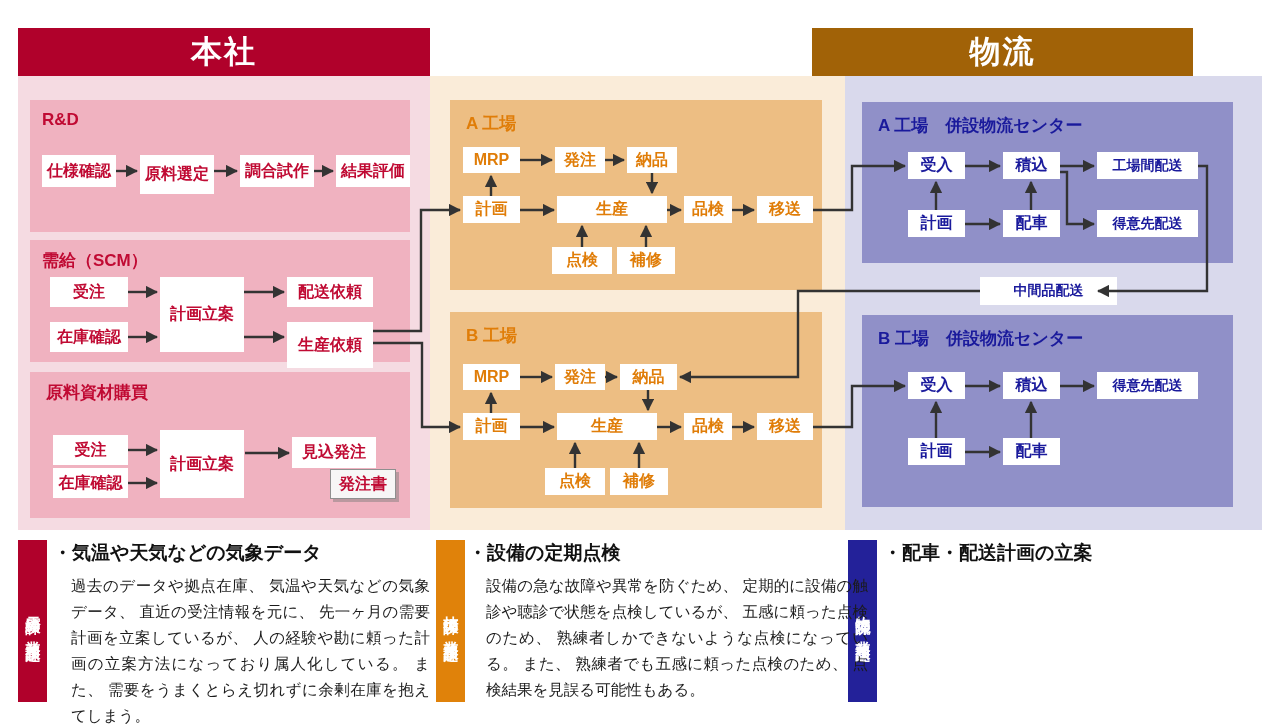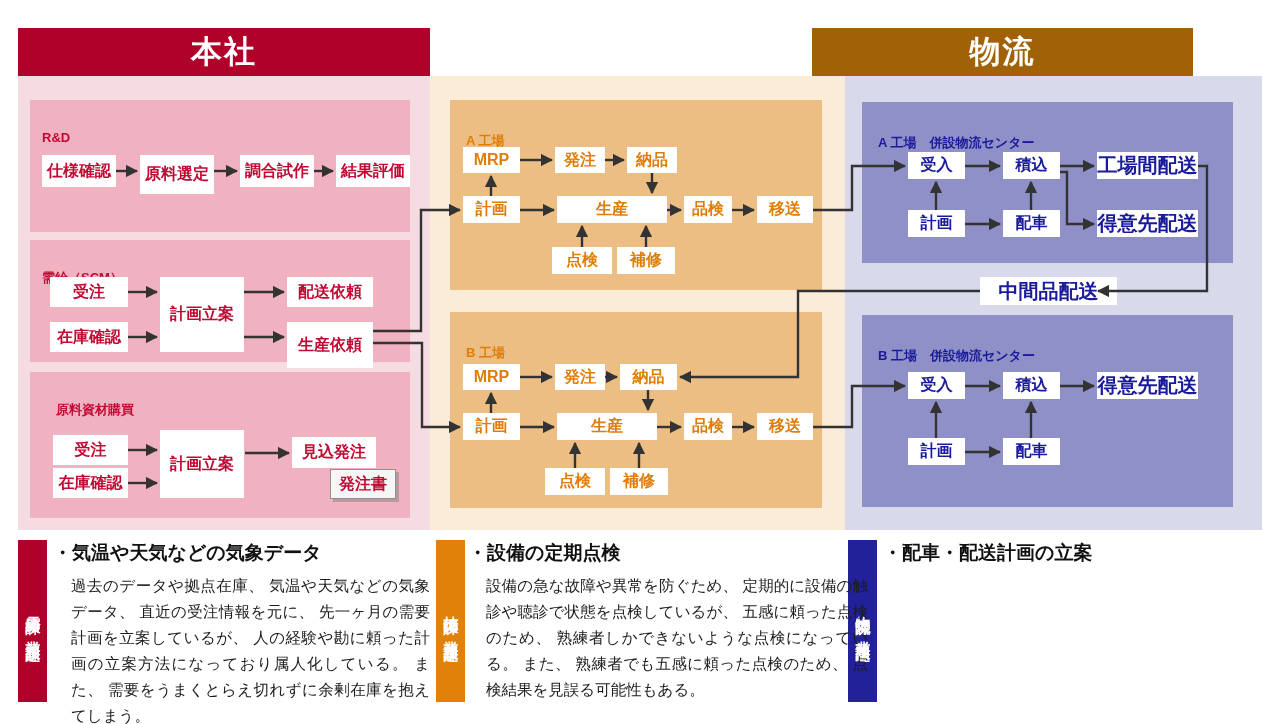--- a/index.html
+++ b/index.html
@@ -8,28 +8,28 @@
 
   .colhead{position:absolute;top:28px;height:48px;display:flex;align-items:center;justify-content:center;
            color:#fff;font-size:31px;font-weight:bold;letter-spacing:2px;z-index:1;}
   .colbg{position:absolute;top:76px;height:454px;z-index:0;}
 
   .panel{position:absolute;z-index:1;}
   .p1{background:#f0b2c0;}
   .p2{background:#edbe83;}
   .p3{background:#9090c8;}
 
-  .ptitle{position:absolute;font-weight:bold;font-size:13px;z-index:2;white-space:nowrap;margin-top:20px;}
+  .ptitle{position:absolute;font-weight:bold;font-size:17px;z-index:2;white-space:nowrap;}
   .c1t{color:#c00a33;}
   .c2t{color:#e07d08;}
   .c3t{color:#1a1a9c;}
 
   .box{position:absolute;background:#fff;display:flex;align-items:center;justify-content:center;
        font-weight:bold;font-size:16px;z-index:2;white-space:nowrap;}
-  .box.small{font-size:20px;}
+  .box.small{font-size:14px;}
 
   .doc{position:absolute;background:#f7f6f6;border:1.5px solid #8f8f8f;box-shadow:3px 3px 0 rgba(120,120,120,.45);
        display:flex;align-items:center;justify-content:center;font-weight:bold;font-size:16px;z-index:3;}
 
   #arrows{position:absolute;left:0;top:0;z-index:4;pointer-events:none;}
   .ar{fill:none;stroke:#333;stroke-width:2.4;marker-end:url(#ah);}
 
   .tab{position:absolute;top:540px;width:29px;height:162px;color:#fff;font-weight:bold;font-size:15px;
        writing-mode:vertical-rl;display:flex;align-items:center;justify-content:center;letter-spacing:2px;z-index:2;}
   .t1{background:#b0012b;}
@@ -50,21 +50,21 @@
   <div class="colbg" style="left:845px;width:417px;background:#d9d9ec;"></div>
 
   <div class="colhead" style="left:18px;width:412px;background:#b0012b;">本社</div>
   <div class="colhead" style="left:812px;width:381px;background:#a16207;">物流</div>
 
   <div class="panel p1" style="left:30px;top:100px;width:380px;height:132px;"></div>
   <div class="panel p1" style="left:30px;top:240px;width:380px;height:122px;"></div>
   <div class="panel p1" style="left:30px;top:372px;width:380px;height:146px;"></div>
   <div class="ptitle c1t" style="left:42px;top:110px;">R&amp;D</div>
   <div class="ptitle c1t" style="left:42px;top:249px;">需給（SCM）</div>
-  <div class="ptitle c1t" style="left:56px;top:381px;">原料資材購買</div>
+  <div class="ptitle c1t" style="left:46px;top:381px;">原料資材購買</div>
 
   <div class="box c1t" style="left:42px;top:155px;width:74px;height:32px;">仕様確認</div>
   <div class="box c1t" style="left:140px;top:155px;width:74px;height:39px;">原料選定</div>
   <div class="box c1t" style="left:240px;top:155px;width:74px;height:32px;">調合試作</div>
   <div class="box c1t" style="left:336px;top:155px;width:74px;height:32px;">結果評価</div>
 
   <div class="box c1t" style="left:50px;top:277px;width:78px;height:30px;">受注</div>
   <div class="box c1t" style="left:50px;top:322px;width:78px;height:30px;">在庫確認</div>
   <div class="box c1t" style="left:160px;top:277px;width:84px;height:75px;">計画立案</div>
   <div class="box c1t" style="left:287px;top:277px;width:86px;height:30px;">配送依頼</div>

